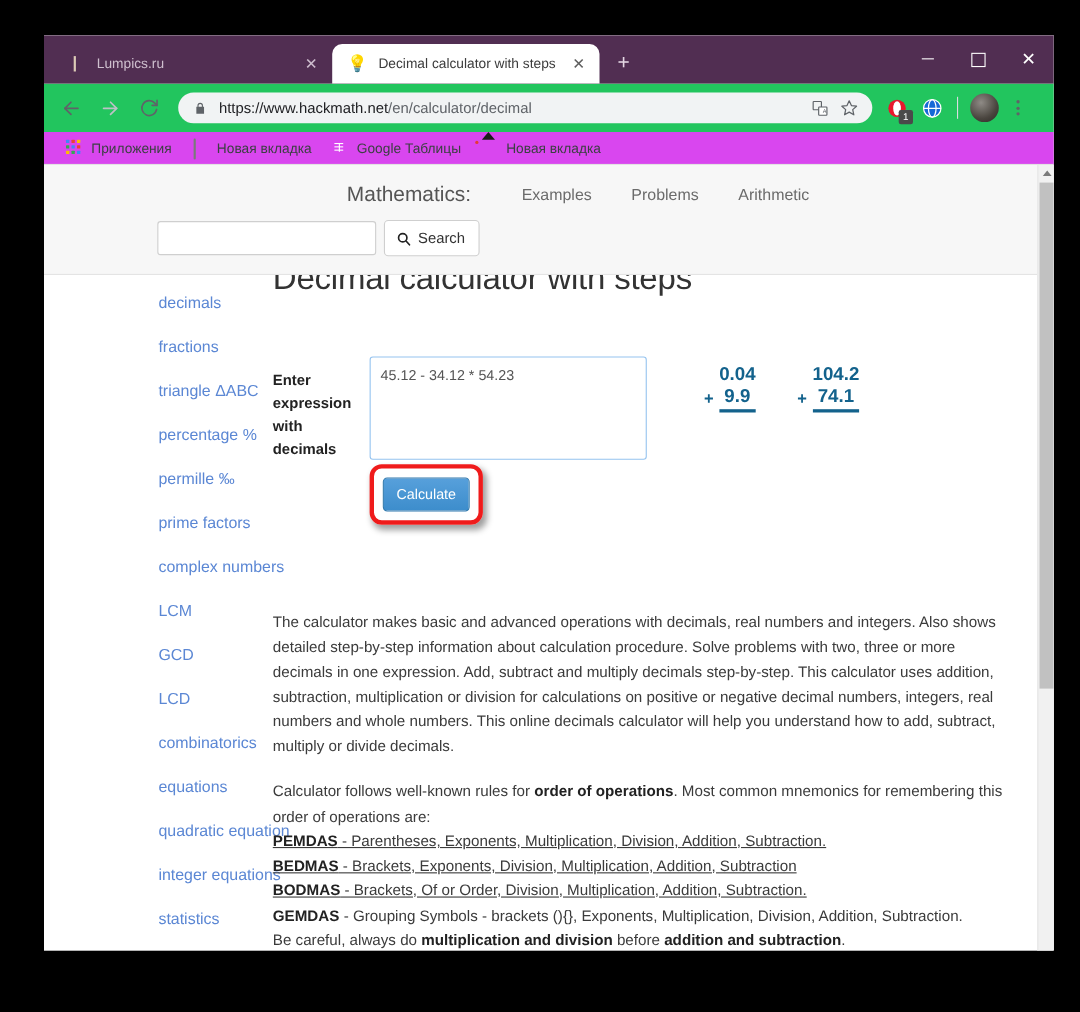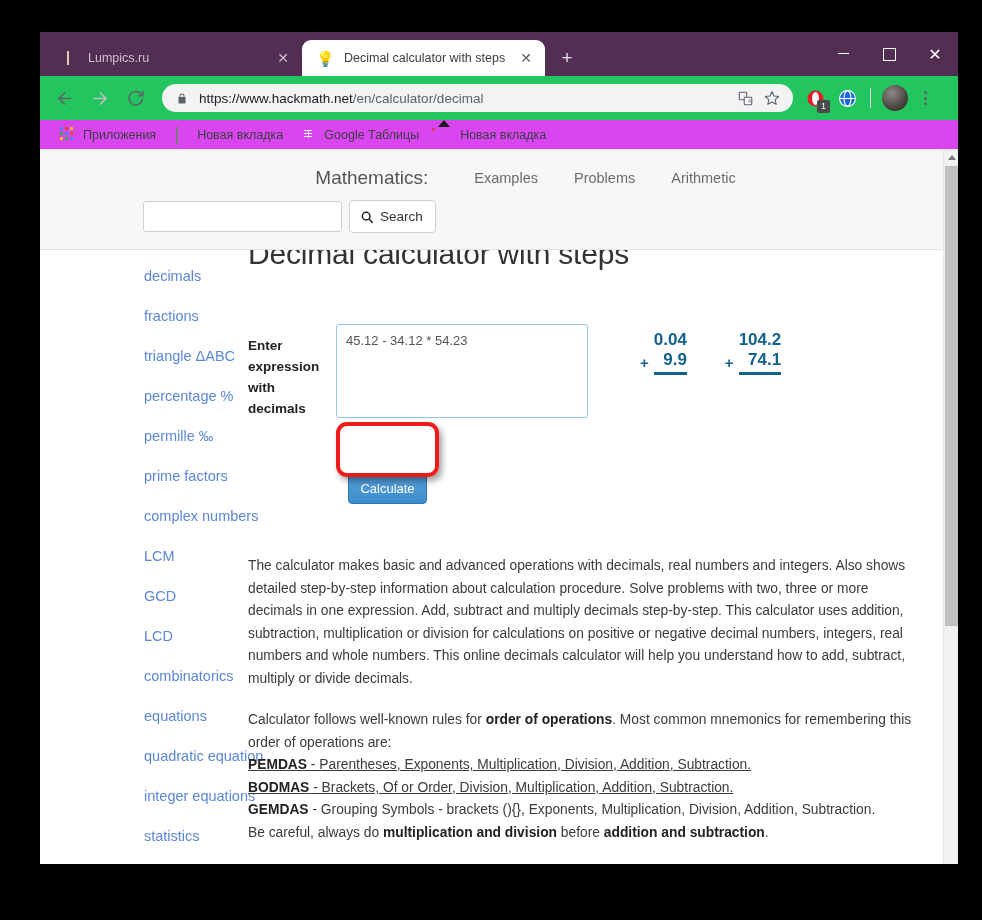--- a/index.html
+++ b/index.html
@@ -404,40 +404,39 @@
   }
   #calculate-button {
     width: 79px; height: 31px;
     background: linear-gradient(#57a0db, #3d8dcc);
     border: 1px solid #3079ad;
     border-radius: 4px;
     color: #fff;
     font-size: 13px;
     font-family: "Liberation Sans", sans-serif;
     cursor: pointer;
-    margin-top: 39px;
   }
 
   
   #math-deco {
     position: absolute;
     left: 392px; top: 6px;
     display: flex;
     gap: 38px;
     color: #13628c;
   }
   .sum {
     display: flex;
     align-items: flex-end;
     font-size: 17px;
     font-weight: bold;
     line-height: 20px;
   }
   .sum .op { margin-right: 5px; margin-bottom: 2px; font-size: 15px; }
-  .sum .nums { border-bottom: 3px solid #13628c; padding-bottom: 2px; text-align: right; }
+  .sum .nums { border-bottom: 3px solid #13628c; padding-bottom: 2px; text-align: center; }
 
   
   #prose { margin-top: 136px; }
   #prose p {
     font-size: 13.8px;
     line-height: 22.5px;
     color: #3b3b3b;
     margin-bottom: 19px;
   }
   #prose b { font-weight: bold; color: #222; }
@@ -680,20 +679,21 @@
                 </span>
               </div>
             </div>
           </div>
 
           <div id="prose">
             <p>The calculator makes basic and advanced operations with decimals, real numbers and integers. Also shows detailed step-by-step information about calculation procedure. Solve problems with two, three or more decimals in one expression. Add, subtract and multiply decimals step-by-step. This calculator uses addition, subtraction, multiplication or division for calculations on positive or negative decimal numbers, integers, real numbers and whole numbers. This online decimals calculator will help you understand how to add, subtract, multiply or divide decimals.</p>
             <p>
               <span>Calculator follows well-known rules for </span><b>order of operations</b><span>. Most common mnemonics for remembering this order of operations are:</span><br>
               <span class="mnemonic-line"><b>PEMDAS</b><span> - Parentheses, Exponents, Multiplication, Division, Addition, Subtraction.</span></span>
+              <span class="mnemonic-line"><b>BEDMAS</b><span> - Brackets, Exponents, Division, Multiplication, Addition, Subtraction</span></span>
               <span class="mnemonic-line"><b>BODMAS</b><span> - Brackets, Of or Order, Division, Multiplication, Addition, Subtraction.</span></span>
               <span><b>GEMDAS</b><span> - Grouping Symbols - brackets (){}, Exponents, Multiplication, Division, Addition, Subtraction.</span></span><br>
               <span>Be careful, always do </span><b>multiplication and division</b><span> before </span><b>addition and subtraction</b><span>.</span>
             </p>
           </div>
 
         </div>
       </div>
 
       <div id="page-bottom-rule"></div>

